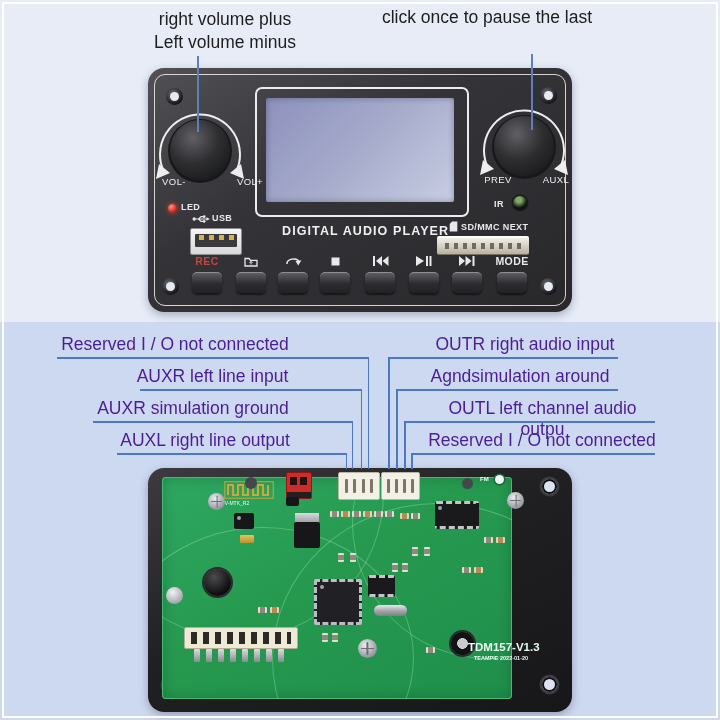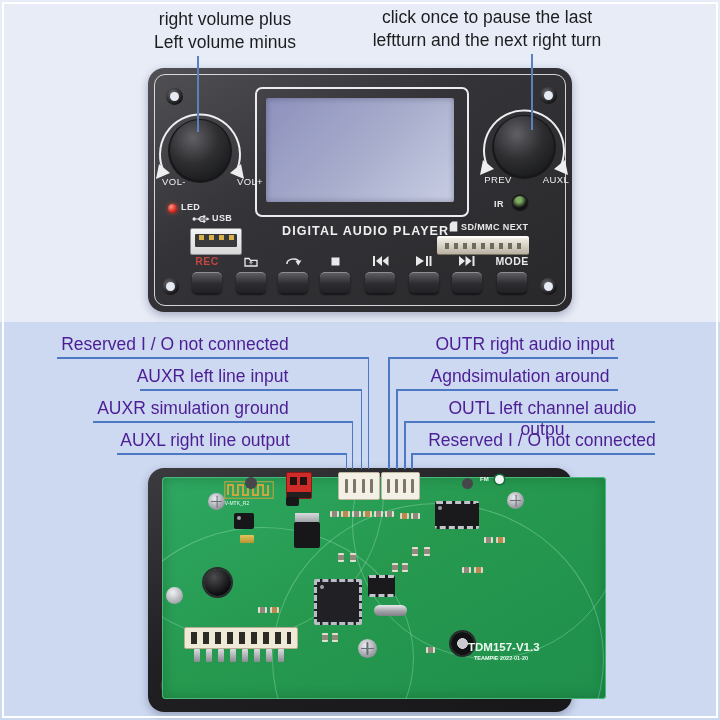--- a/index.html
+++ b/index.html
@@ -58,21 +58,21 @@
   .pin-label{position:absolute;font-size:17.5px;color:#4c1d95;text-align:center;z-index:5}
   .hline{position:absolute;height:1.7px;background:#4d79c4;z-index:5}
   .vline{position:absolute;width:1.7px;background:#4d79c4;z-index:5}
 
   
   .pcb-frame{position:absolute;left:148px;top:468px;width:424px;height:244px;border-radius:16px;
         background:linear-gradient(155deg,#3c3c40 0%,#202023 45%,#171719 100%);
         box-shadow:0 3px 8px rgba(40,50,90,.35);z-index:4}
   .fhole{position:absolute;width:15px;height:15px;border-radius:50%;background:#dde2f1;
         box-shadow:inset 0 0 0 2px #0e0e10,0 0 0 2.5px #3c3c40}
-  .board{position:absolute;left:14px;top:9px;width:444px;height:222px;border-radius:4px;
+  .board{position:absolute;left:14px;top:9px;width:350px;height:222px;border-radius:4px;
         background:linear-gradient(150deg,#2ea862 0%,#26994f 45%,#1f8f4c 100%);
         box-shadow:inset 0 0 0 1px #46b877,inset 0 0 14px rgba(0,45,15,.3)}
   .traces{position:absolute;inset:0;overflow:hidden;border-radius:4px}
   .trace{position:absolute;border:1px solid rgba(195,248,214,.3);border-radius:50%}
   .smd{position:absolute;width:9px;height:6px;border-radius:1px;
         background:linear-gradient(90deg,#e3ded2 0 22%,#8f897b 22% 78%,#e3ded2 78%)}
   .smd.t{background:linear-gradient(90deg,#ded5c4 0 22%,#b78a4e 22% 78%,#ded5c4 78%)}
   .smd.v{width:6px;height:9px;
         background:linear-gradient(180deg,#e3ded2 0 22%,#8f897b 22% 78%,#e3ded2 78%)}
   .conn-white{position:absolute;top:-5px;height:26px;border-radius:2px;background:#f3f0e6;
@@ -120,21 +120,20 @@
 
 <div class="frame-border"></div>
 <div class="bottom-bg"></div>
 
 <div class="ann" style="left:110px;top:8px;width:230px">
   <div>right volume plus</div>
   <div>Left volume minus</div>
 </div>
 <div class="ann" style="left:362px;top:6px;width:250px">
   <div>click once to pause the last</div>
-  <div>leftturn and the next right turn</div>
 </div>
 <div class="vline-top" style="left:197px;top:56px;height:76px"></div>
 <div class="vline-top" style="left:531px;top:54px;height:76px"></div>
 
 <div class="panel">
   <div class="hole" style="left:18px;top:20px"></div>
   <div class="hole" style="left:392px;top:19px"></div>
   <div class="hole" style="left:14px;top:210px"></div>
   <div class="hole" style="left:392px;top:210px"></div>
 

